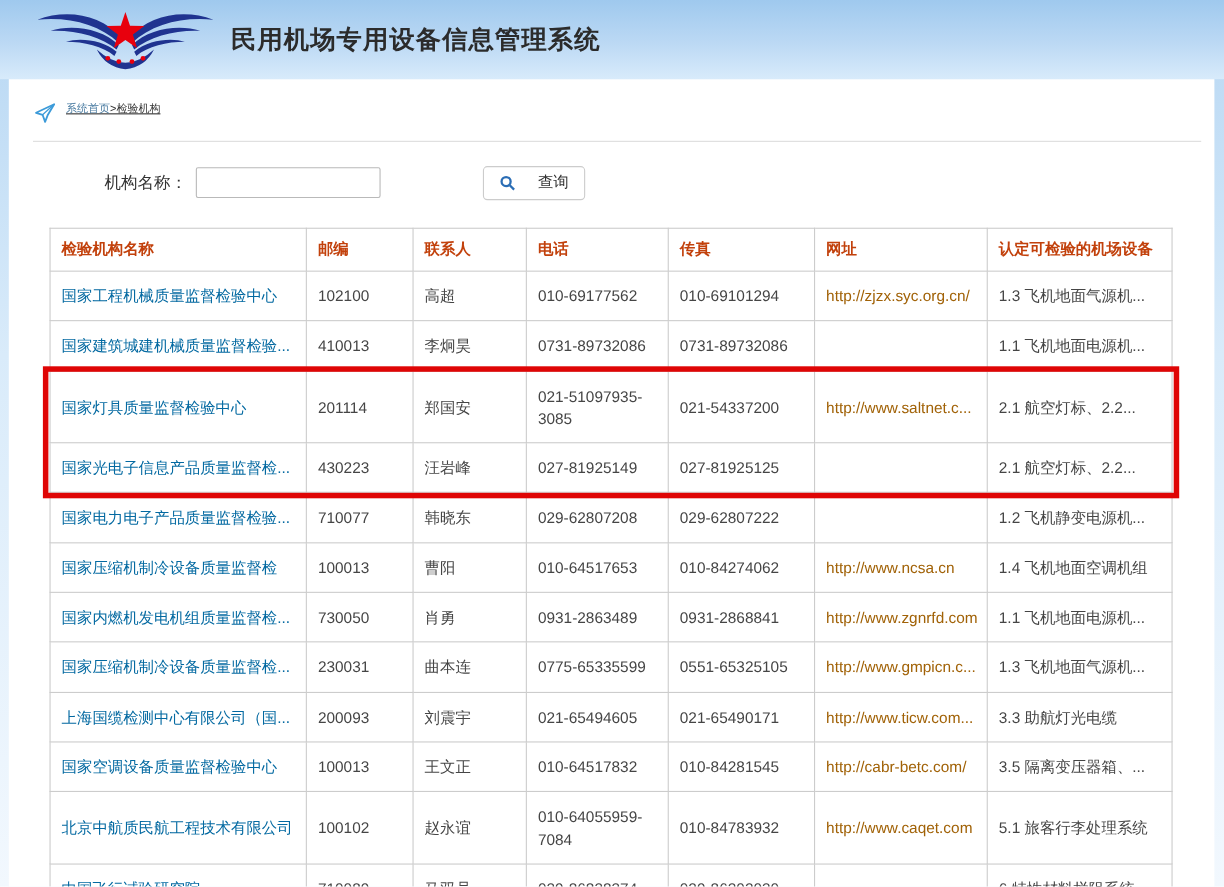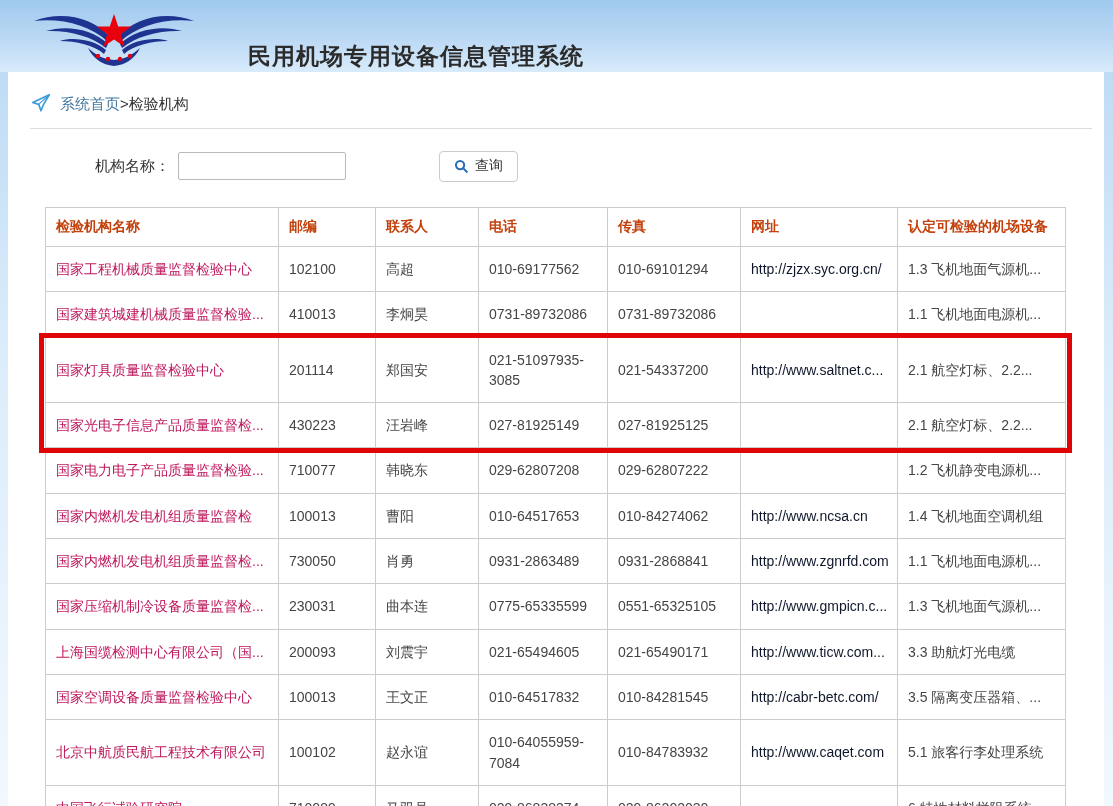--- a/index.html
+++ b/index.html
@@ -6,59 +6,59 @@
   html,body { width:1113px; height:806px; overflow:hidden; }
   body {
     font-family:"Liberation Sans","DejaVu Sans",sans-serif;
     background:linear-gradient(180deg,#b7d7f3 0%,#d9ebfa 40%,#f2f8fe 100%);
     color:#333;
   }
   
   .banner{
     height:72px; width:100%;
     background:linear-gradient(180deg,#9fc9ee 0%,#bcd9f4 55%,#d8ebfb 100%);
-    display:flex; align-items:flex-end;gap:38px;
+    display:flex; align-items:center;
   }
   .logo{ margin-left:30px; flex:0 0 auto; }
   .titles{ margin-left:12px; }
   .title-cn{ font-size:23px; font-weight:bold; color:#2b2b2b; letter-spacing:1px; }
   .title-en{ font-size:13.5px; font-weight:bold; color:#3a3a3a; margin-top:2px; }
   
   .content{
     background:#fff; margin:0 9px 0 8px; min-height:734px; position:relative;
     padding:20px 20px 20px 0;
   }
-  .breadcrumb{ display:flex; align-items:flex-end; margin-left:22px; font-size:15px; }
+  .breadcrumb{ display:flex; align-items:flex-start; margin-left:22px; font-size:10px;text-decoration:underline; }
   .bc-icon{ margin-right:8px; display:inline-flex; }
   .bc-home{ color:#45789f; cursor:pointer; }
   .bc-rest{ color:#333; }
   .divider{ border:none; border-top:1px solid #ddd; margin:14px 0 0 22px; width:1062px; }
   
   .search-row{ margin:22px 0 16px 87px; display:flex; align-items:center; height:30px; }
   .search-label{ font-size:15px; color:#333; margin-right:8px; }
   .search-input{
     width:168px; height:28px; border:1px solid #b9b9b9; border-radius:2px;
     font-size:14px; padding:0 6px; outline:none;
   }
   .search-btn{
-    margin-left:93px; display:inline-flex; align-items:center; gap:6px;
+    margin-left:93px; display:inline-flex; align-items:center; gap:20px;
     height:31px; padding:0 14px; background:#fff; border:1px solid #ccc;
     border-radius:4px; font-size:14px; color:#333; cursor:pointer;
     font-family:inherit;
   }
   
   .table-wrap{ position:relative; margin:26px 0 0 37px; width:1020px; }
   table{ width:1020px; border-collapse:collapse; table-layout:fixed; }
   th,td{ border:1px solid #ccc; text-align:left; font-size:14px; }
   th{ padding:10px; font-weight:bold; color:#c2410c; }
   td{ padding:12px 10px; color:#454545; line-height:1.45; }
   .c-name{width:233px}.c-zip{width:97px}.c-contact{width:103px}
   .c-phone{width:129px}.c-fax{width:133px}.c-url{width:157px}.c-equip{width:168px}
-  a.inst-link{ color:#be185d; text-decoration:none; cursor:pointer;margin-top:35px; }
-  a.url-link{ color:#0f172a; text-decoration:none; cursor:pointer; }
+  a.inst-link{ color:#0369a1; text-decoration:none; cursor:pointer;margin-top:35px; }
+  a.url-link{ color:#a16207; text-decoration:none; cursor:pointer; }
   #highlight-box{ position:absolute; pointer-events:none; z-index:5; }
 </style>
 </head>
 <body>
 
 <div class="banner">
   <span class="logo">
     <svg width="168" height="62" viewBox="0 0 168 62">
       <g fill="#1f3390">
         <path d="M80,31 C62,10 30,5 4,15 C32,12 60,19 78,36 Z"></path>
@@ -174,21 +174,21 @@
           <tr>
             <td><a class="inst-link">国家电力电子产品质量监督检验...</a></td>
             <td>710077</td>
             <td>韩晓东</td>
             <td>029-62807208</td>
             <td>029-62807222</td>
             <td></td>
             <td>1.2 飞机静变电源机...</td>
           </tr>
           <tr>
-            <td><a class="inst-link">国家内燃机发电机组质量监督检</a></td>
+            <td><a class="inst-link">国家压缩机制冷设备质量监督检</a></td>
             <td>100013</td>
             <td>曹阳</td>
             <td>010-64517653</td>
             <td>010-84274062</td>
             <td><a class="url-link">http://www.ncsa.cn</a></td>
             <td>1.4 飞机地面空调机组</td>
           </tr>
           <tr>
             <td><a class="inst-link">国家内燃机发电机组质量监督检...</a></td>
             <td>730050</td>

